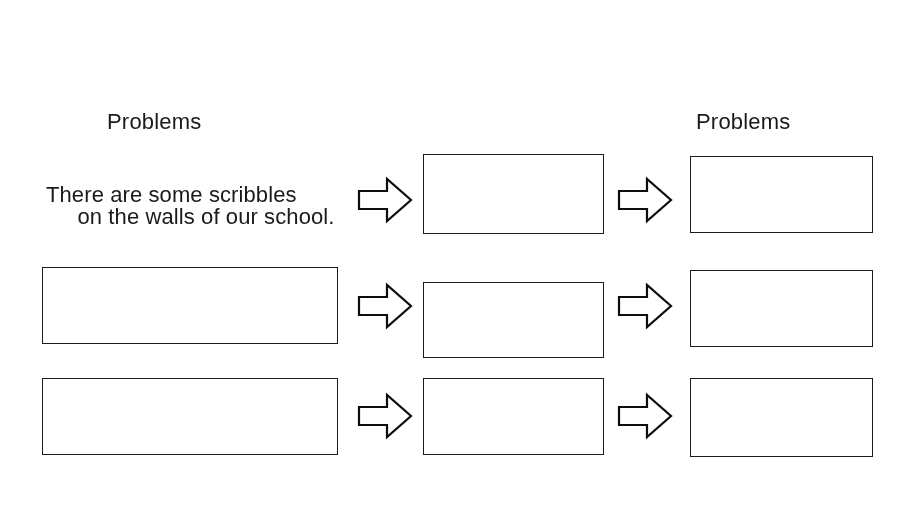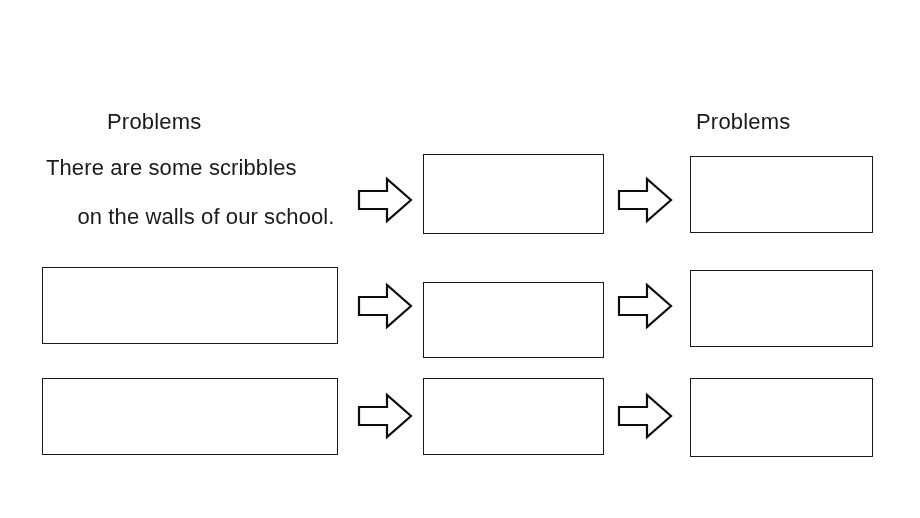--- a/index.html
+++ b/index.html
@@ -36,21 +36,21 @@
   .stmt {
     position: absolute;
     left: 46px;
     width: 320px;
     font-size: 22px;
     line-height: 38px;
     color: #1a1a1a;
     white-space: nowrap;
     letter-spacing: 0.1px;
   }
-  #stmt-l1 { top: 149px; }
+  #stmt-l1 { top: 176px; }
   #stmt-l2 { top: 198px; text-align: center; }
 
   .box {
     position: absolute;
     background: #ffffff;
     border: 1.4px solid #1b1b1b;
     box-sizing: border-box;
   }
 
   

